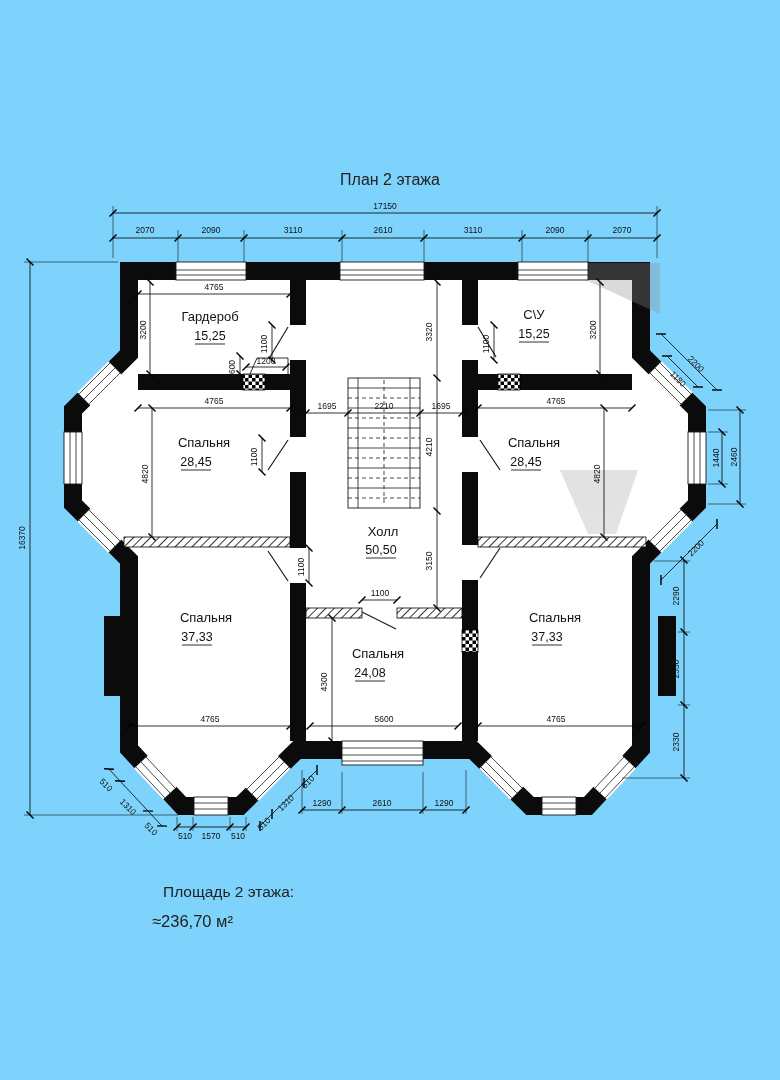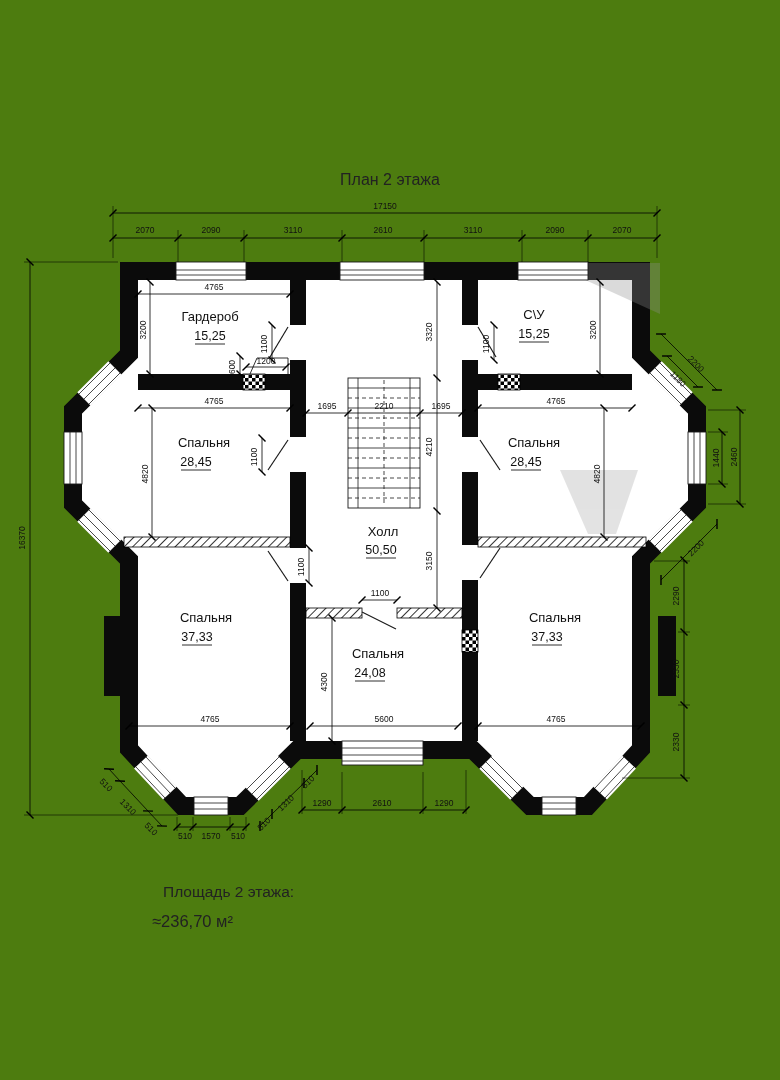--- a/index.html
+++ b/index.html
@@ -1,16 +1,16 @@
 <!DOCTYPE html>
 <html><head>
 <meta charset="utf-8">
 <style>
   html,body{margin:0;padding:0;background:#fff;}
-  .page{position:relative;width:780px;height:1080px;background:#4d7c0f;overflow:hidden;
+  .page{position:relative;width:780px;height:1080px;background:#7dd3fc;overflow:hidden;
         font-family:"Liberation Sans",sans-serif;}
   svg{display:block;}
   .wall{fill:#0b0b0b;stroke:none;}
   .bldg{fill:#ffffff;stroke:#0b0b0b;stroke-width:18;stroke-linejoin:miter;}
   .thin{stroke:#1a1a1a;stroke-width:.9;fill:none;}
   .win{fill:#fff;stroke:#1a1a1a;stroke-width:.9;}
   .winline{stroke:#1a1a1a;stroke-width:.8;fill:none;}
   .wincover{stroke:#ffffff;stroke-width:19;fill:none;stroke-linecap:butt;}
   .leaf{stroke:#1a1a1a;stroke-width:1.2;fill:none;}
   .dim{stroke:#000;stroke-width:.8;fill:none;

